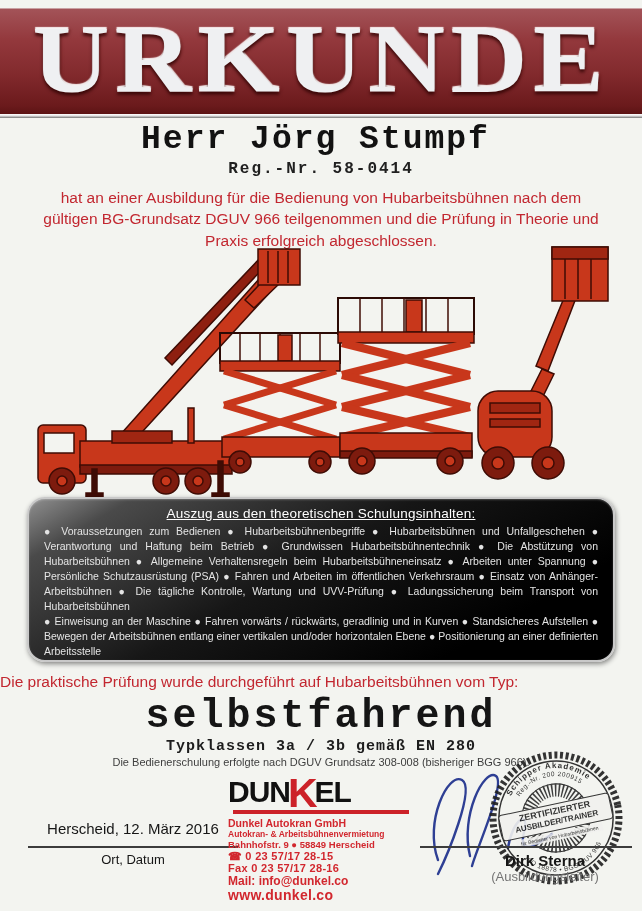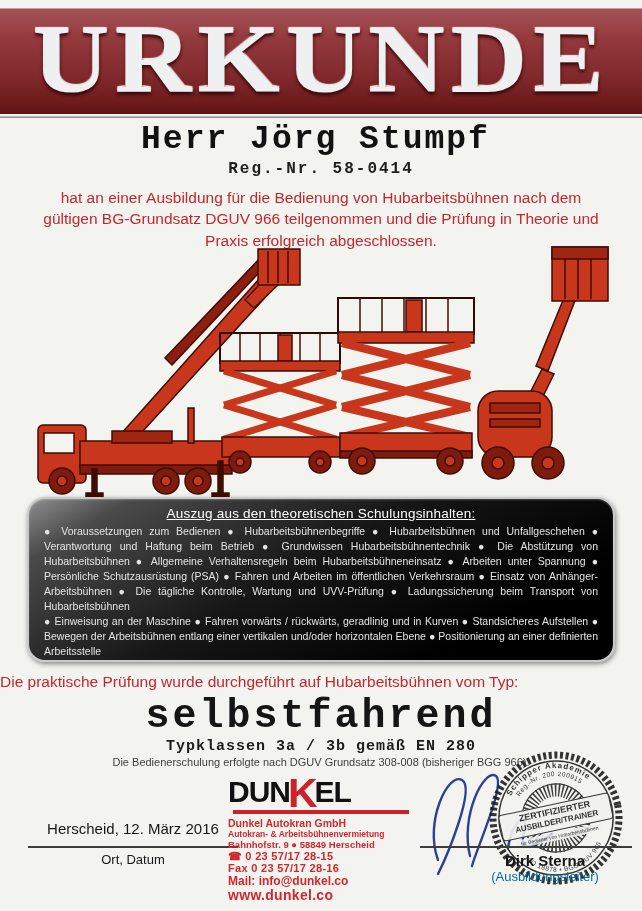--- a/index.html
+++ b/index.html
@@ -93,21 +93,21 @@
     font-size:11px; color:#3e3e3e;
   }
 
   
   .place-date { top:820px; left:30px; width:206px; text-align:center; font-size:15px; color:#161616; }
   .date-line  { top:846px; left:28px; width:210px; border-top:2px solid #3c3c3c; }
   .date-caption { top:852px; left:30px; width:206px; text-align:center; font-size:13px; color:#161616; }
 
   .sig-line { top:846px; left:420px; width:212px; border-top:2px solid #3c3c3c; }
   .signer   { top:852px; left:452px; width:186px; text-align:center; font-size:15px; color:#161616;font-weight:bold; }
-  .signer-role { top:869px; left:452px; width:186px; text-align:center; font-size:13px; color:#0369a1; }
+  .signer-role { top:869px; left:452px; width:186px; text-align:center; font-size:13px; color:#737373; }
   .signature-svg { top:760px; left:418px; width:170px; height:120px; }
   .seal-svg { top:748px; left:486px; width:140px; height:140px; transform:rotate(-12deg); opacity:.9; }
 
   
   .company { top:768px; left:228px; width:186px; text-align:left;margin-top:9px; }
   .logo-main {
     font-weight:bold; font-size:30px; letter-spacing:-1px; color:#111;
     line-height:30px; white-space:nowrap;
   }
   .logo-k { color:#cc2229; font-size:41px; vertical-align:-5px; margin:0 -2px; }

